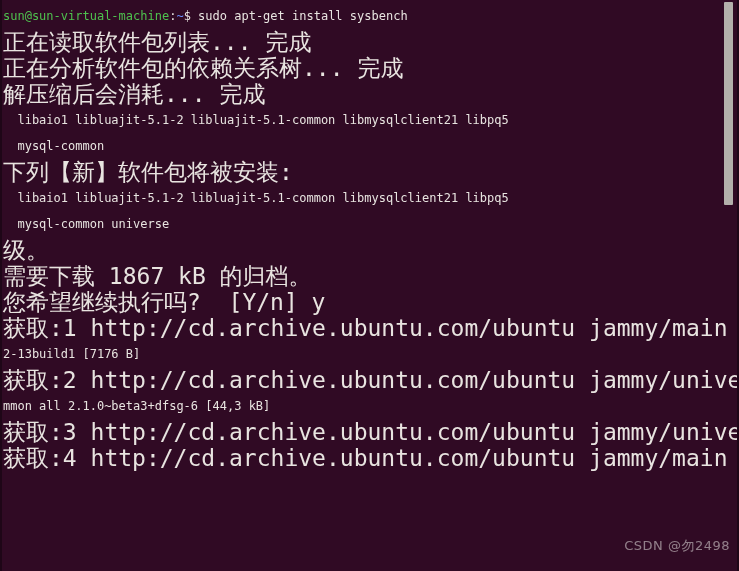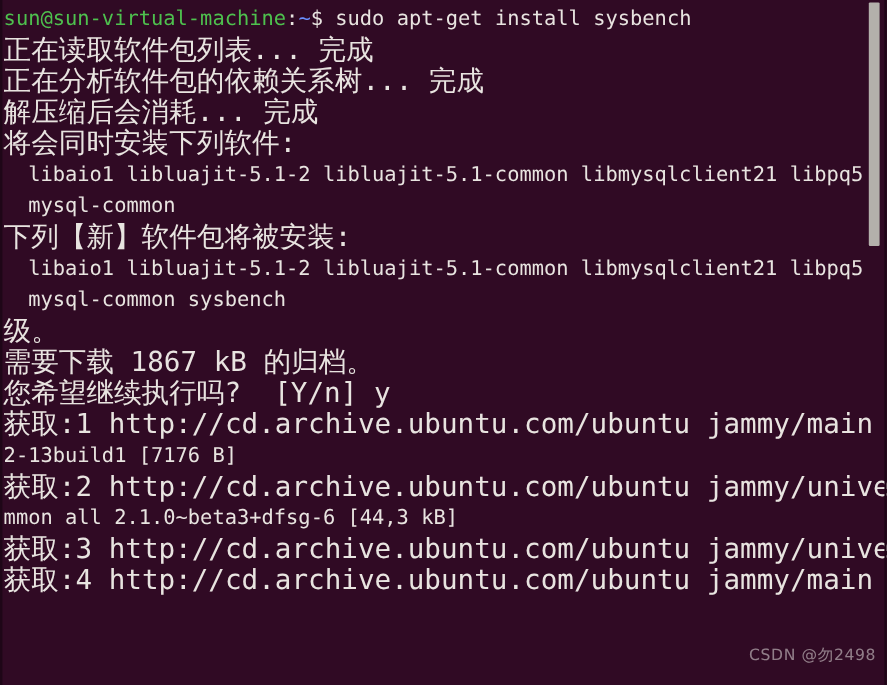--- a/index.html
+++ b/index.html
@@ -40,21 +40,21 @@
     left: 0;
     top: 3px;
     width: 739px;
   }
 
   .line {
     height: 26px;
     line-height: 26px;
     white-space: pre;
     color: #e8e4e0;
-    font-size: 17px;
+    font-size: 12px;
     padding-left: 3px;
     letter-spacing: 0px;
   }
   
   .line.cjk {
     font-size: 23px;
   }
 
   .seg { white-space: pre; }
   .c-green  { color: #4ec14e; }
@@ -99,26 +99,25 @@
 
 <div id="terminal">
 
   <div id="screen">
 
     <div class="line"><span class="seg c-green">sun@sun-virtual-machine</span><span class="seg c-white">:</span><span class="seg c-blue">~</span><span class="seg c-white">$</span><span class="seg c-white"> sudo apt-get install sysbench</span></div>
 
     <div class="line cjk">正在读取软件包列表... 完成</div>
     <div class="line cjk">正在分析软件包的依赖关系树... 完成</div>
     <div class="line cjk">解压缩后会消耗... 完成</div>
-    <div class="line cjk">将会同时安装下列软件:</div>
     <div class="line">  libaio1 libluajit-5.1-2 libluajit-5.1-common libmysqlclient21 libpq5</div>
     <div class="line">  mysql-common</div>
     <div class="line cjk">下列【新】软件包将被安装:</div>
     <div class="line">  libaio1 libluajit-5.1-2 libluajit-5.1-common libmysqlclient21 libpq5</div>
-    <div class="line">  mysql-common sysbench</div>
+    <div class="line">  mysql-common universe</div>
     <div class="line cjk">级。</div>
     <div class="line cjk">需要下载 1867 kB 的归档。</div>
     <div class="line cjk">您希望继续执行吗?  [Y/n] y</div>
     <div class="line cjk">获取:1 http://cd.archive.ubuntu.com/ubuntu jammy/main amd64 libaio1 amd64 0.3.11</div>
     <div class="line">2-13build1 [7176 B]</div>
     <div class="line cjk">获取:2 http://cd.archive.ubuntu.com/ubuntu jammy/universe amd64 libluajit-5.1-co</div>
     <div class="line">mmon all 2.1.0~beta3+dfsg-6 [44,3 kB]</div>
     <div class="line cjk">获取:3 http://cd.archive.ubuntu.com/ubuntu jammy/universe amd64 libluajit-5.1-2</div>
     <div class="line cjk">获取:4 http://cd.archive.ubuntu.com/ubuntu jammy/main amd64 mysql-common all 5.8</div>
 

